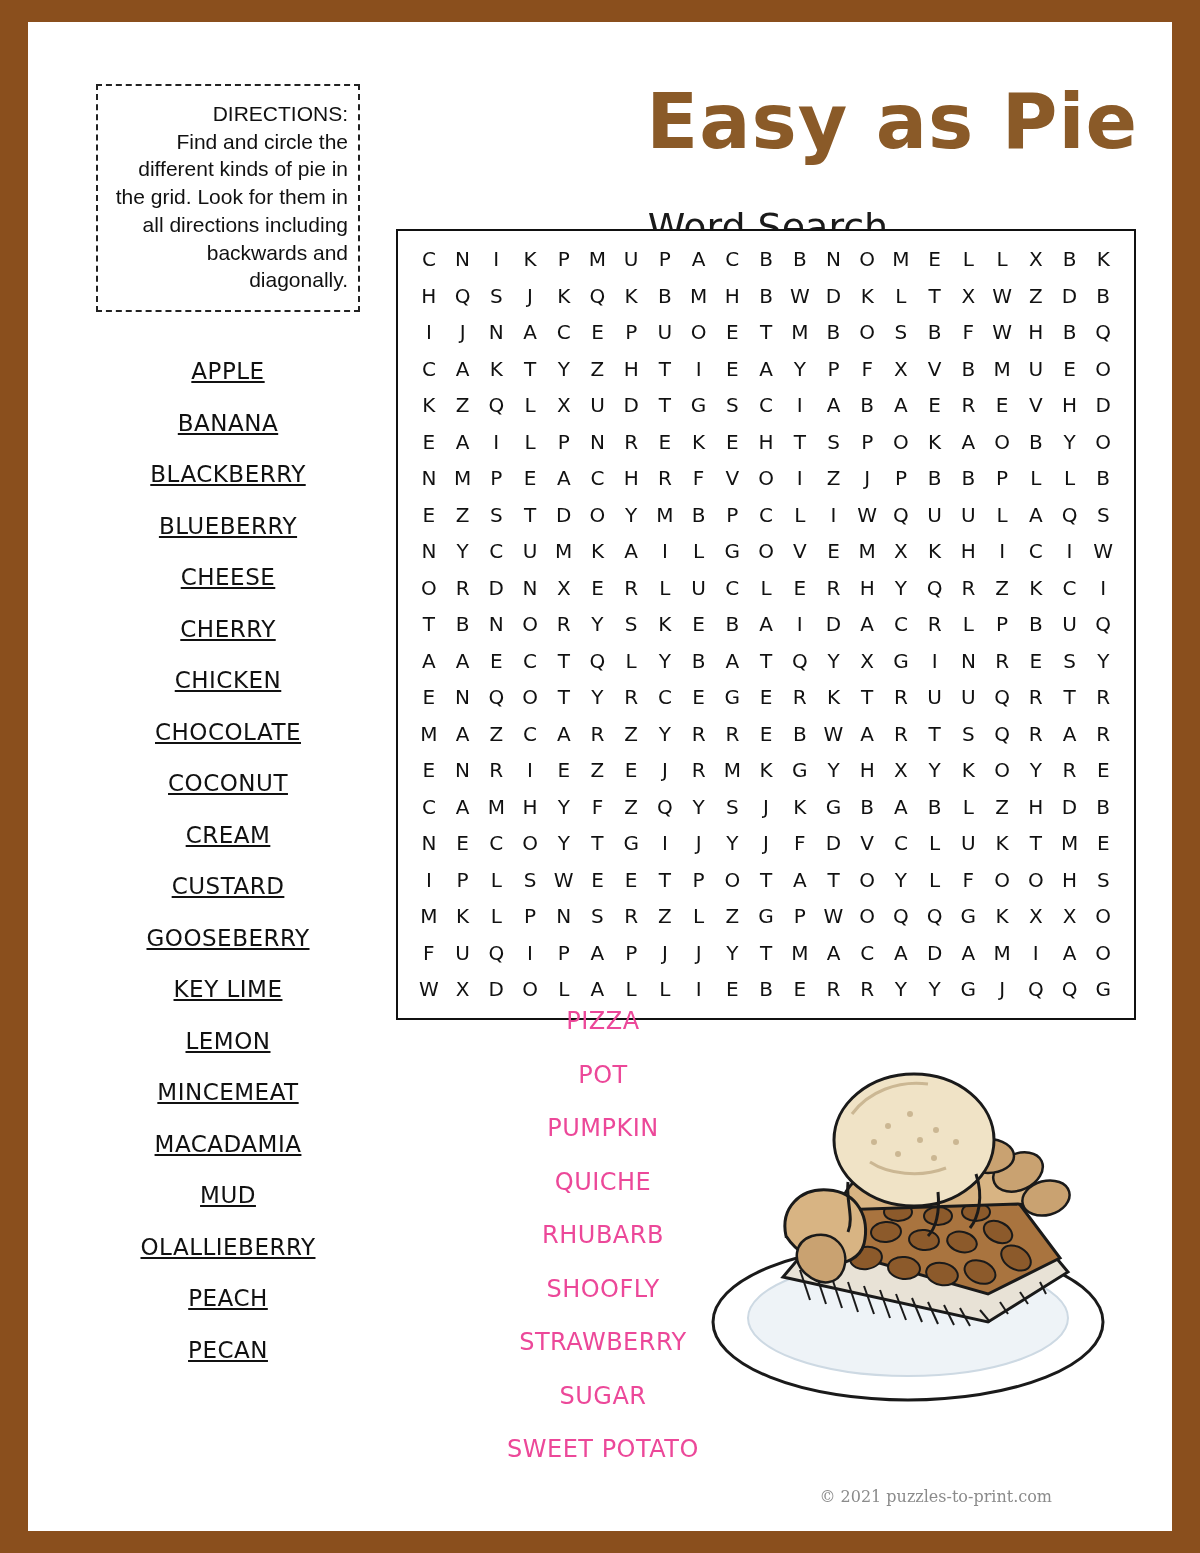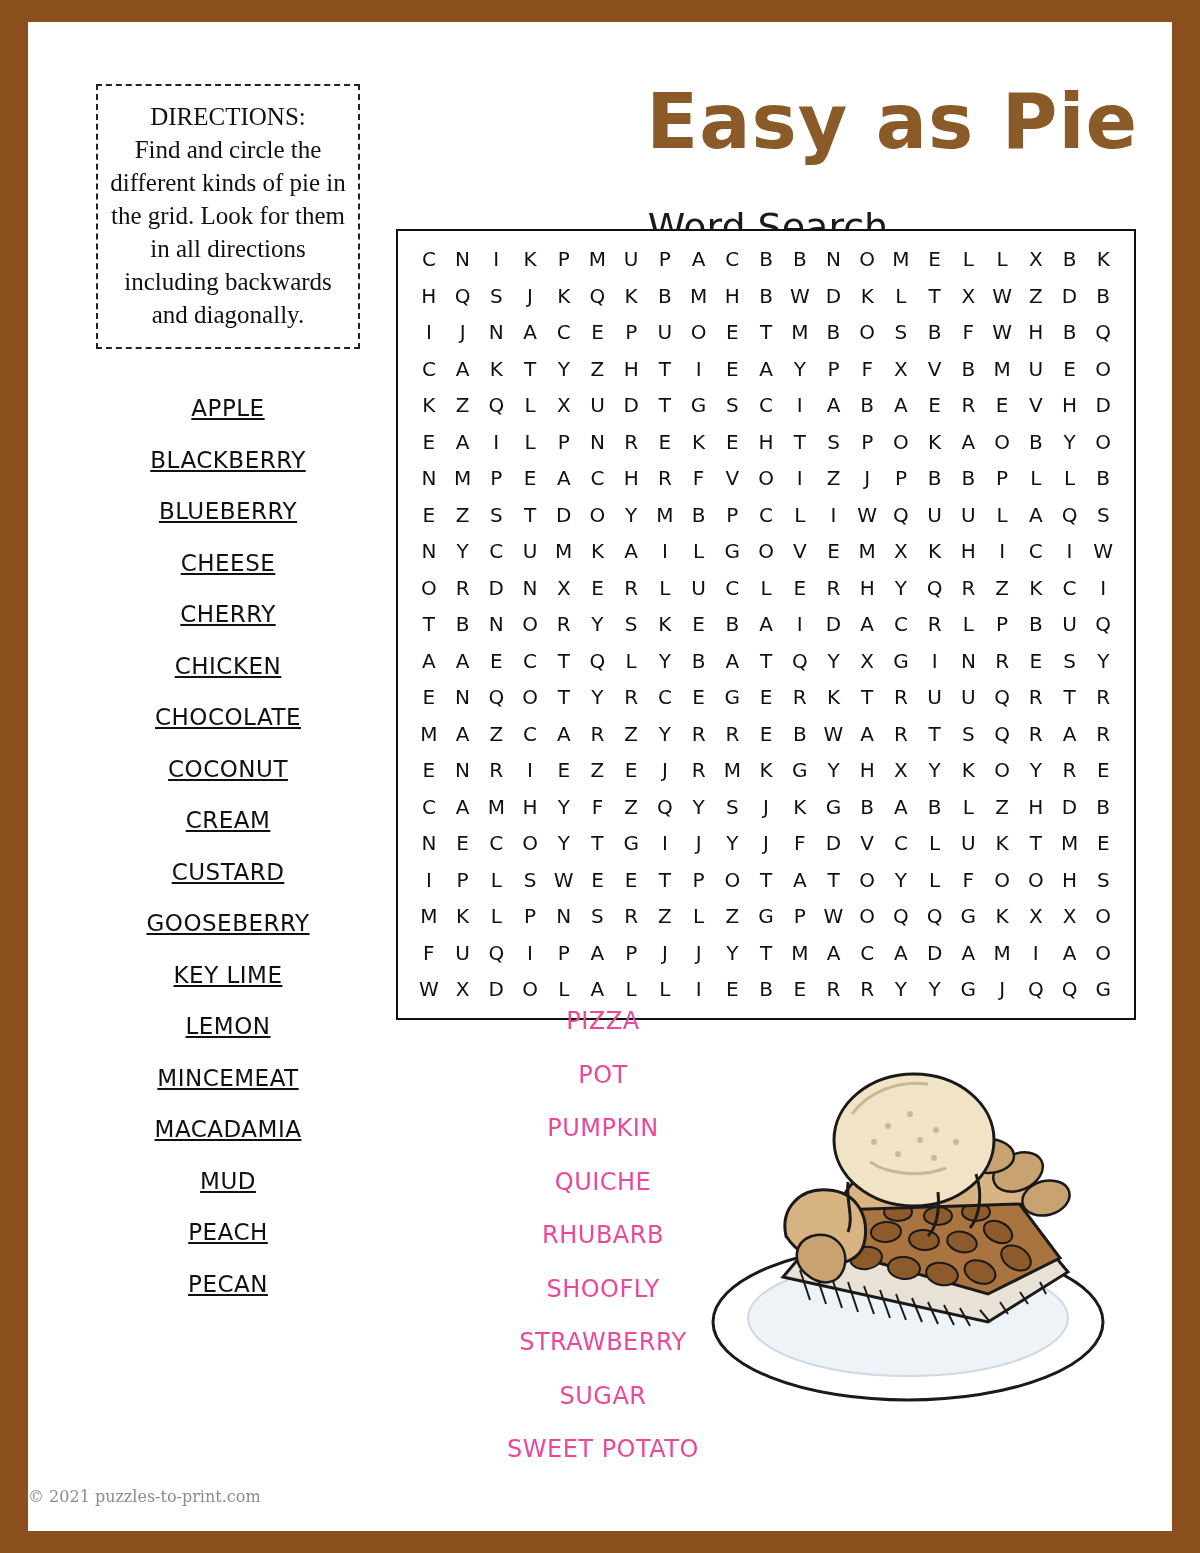--- a/index.html
+++ b/index.html
@@ -25,25 +25,25 @@
   
   .left-col {
     position: absolute;
     left: 50px;
     top: 62px;
     width: 300px;
   }
   .directions-box {
     border: 2px dashed #222;
     padding: 14px 10px 16px 10px;
-    text-align: center;
-    font-size: 25px;
+    text-align: right;
+    font-size: 21px;
     line-height: 1.32;
     color: #111;
-    font-family: Liberation Serif, serif;
+    font-family: Liberation Sans, sans-serif;
     width: 240px;
     margin: 0 auto;
   }
   .directions-title {
     display: block;
   }
   .directions-text {
     display: block;
   }
   .word-list {
@@ -128,56 +128,58 @@
     top: 1000px;
     width: 440px;
     height: 420px;
   }
   
   .footer {
     position: absolute;
     left: 0;
     top: 1465px;
     width: 1024px;
-    text-align: left;
+    text-align: right;
     font-size: 16px;
     color: #8b8b8b;
     font-family: "DejaVu Serif", serif;
   }
 </style>
 </head>
 <body>
 
 <div class="page">
 
   <div class="title">Easy as Pie</div>
   <div class="subtitle">Word Search</div>
 
   <div class="left-col">
     <div class="directions-box">
       <span class="directions-title">DIRECTIONS:</span>
       <span class="directions-text">Find and circle the different kinds of pie in the grid. Look for them in all directions including backwards and diagonally.</span>
     </div>
     <div class="word-list">
       <div class="word">APPLE</div>
+      <div class="word">BANANA</div>
       <div class="word">BLACKBERRY</div>
       <div class="word">BLUEBERRY</div>
       <div class="word">CHEESE</div>
       <div class="word">CHERRY</div>
       <div class="word">CHICKEN</div>
       <div class="word">CHOCOLATE</div>
       <div class="word">COCONUT</div>
       <div class="word">CREAM</div>
       <div class="word">CUSTARD</div>
       <div class="word">GOOSEBERRY</div>
       <div class="word">KEY LIME</div>
       <div class="word">LEMON</div>
       <div class="word">MINCEMEAT</div>
       <div class="word">MACADAMIA</div>
       <div class="word">MUD</div>
+      <div class="word">OLALLIEBERRY</div>
       <div class="word">PEACH</div>
       <div class="word">PECAN</div>
     </div>
   </div>
 
   <div class="grid-box" id="grid-box">
       <div class="grid-row">
         <div class="grid-cell">C</div>
         <div class="grid-cell">N</div>
         <div class="grid-cell">I</div>

